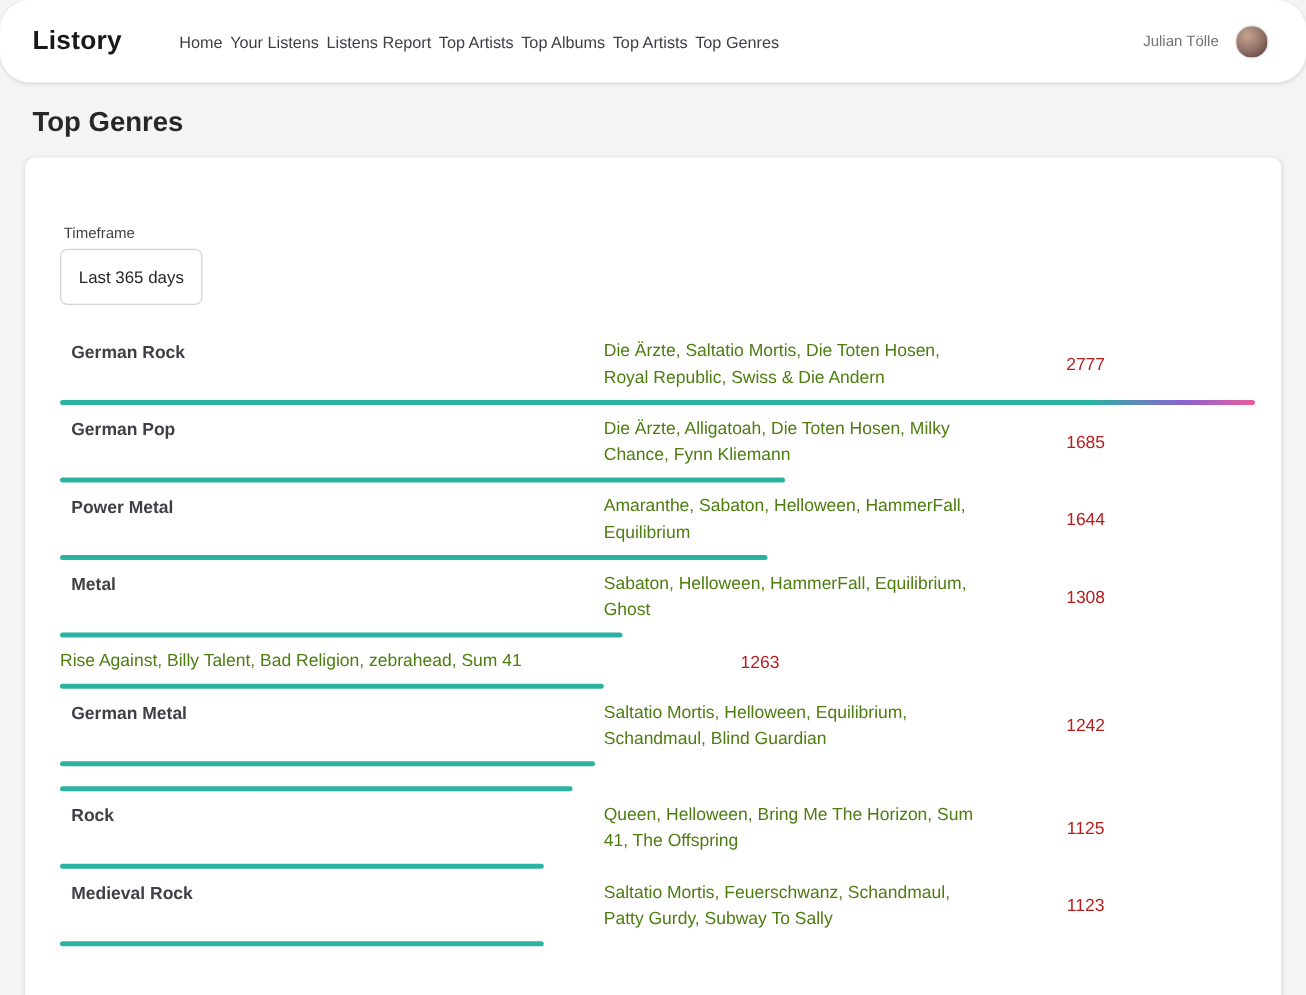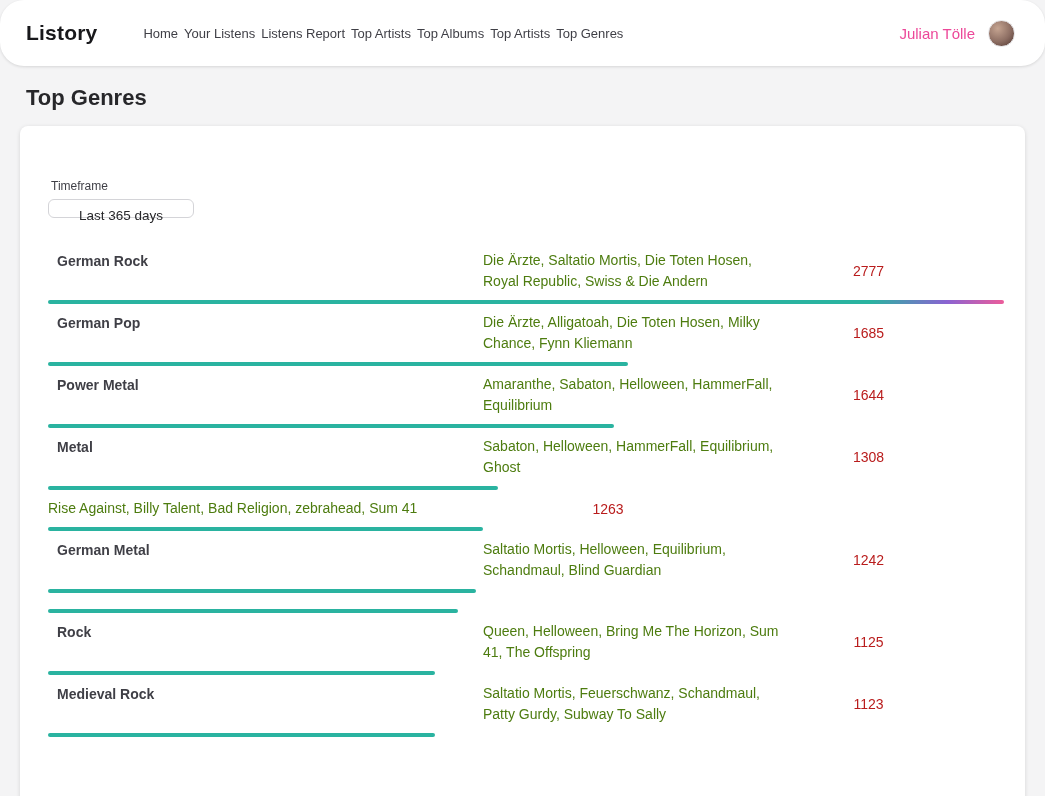--- a/index.html
+++ b/index.html
@@ -12,38 +12,38 @@
     height:66px; background:#ffffff;
     display:flex; align-items:center;
     padding:0 30px 0 26px;
     box-shadow:0 1px 3px rgba(0,0,0,0.12);
     position:relative; z-index:2;border-radius:24px;
   }
   .logo { font-size:21px; font-weight:700; color:#18181b; margin-right:46px; letter-spacing:0.2px; }
   .nav { display:flex; gap:6px; flex:1; align-items:center; }
   .nav a { font-size:13px; color:#3f3f46; text-decoration:none; cursor:pointer; white-space:nowrap; }
   .user { display:flex; align-items:center; gap:13px; }
-  .user-name { font-size:15px; color:#ec4899; }
+  .user-name { font-size:12px; color:#737373; }
   .avatar {
     width:27px; height:27px; border-radius:50%;
     background:radial-gradient(circle at 35% 30%, #c5a491, #8d6e63 55%, #4e342e 100%);
     border:1px solid #e4e4e7; cursor:pointer;
   }
   .page-title { font-size:22px; font-weight:700; color:#27272a; margin:19px 0 15px 26px; }
   .card {
     margin:0 20px; background:#ffffff; border-radius:8px;
     box-shadow:0 1px 4px rgba(0,0,0,0.13);
     padding:17px 21px 40px 28px;
     min-height:760px;
   }
   .tf-label { font-size:12px; color:#3f3f46; margin-left:3px;margin-top:36px; }
   .tf-select {
     margin-top:6px; display:inline-block;
-    min-width:112px; height:19px; line-height:31px;
-    padding:0 30px; text-align:center;
+    min-width:112px; height:45px; line-height:31px;
+    padding:0 14px; text-align:center;
     border:1px solid #d4d4d8; border-radius:6px;
     background:#fff; font-size:13.5px; color:#27272a;
     font-family:"Liberation Sans", sans-serif;
     cursor:pointer;
   }
   .genre-list { margin-top:18px; }
   .g-row { padding-top:8px; }
   .g-grid { display:grid; grid-template-columns:435px 302px 1fr; align-items:start; }
   .g-name { font-size:14px; font-weight:700; color:#3f3f46; padding-left:9px; padding-top:3px; }
   .g-artists { font-size:14px; color:#4d7c0f; line-height:21px; padding-right:6px; }

